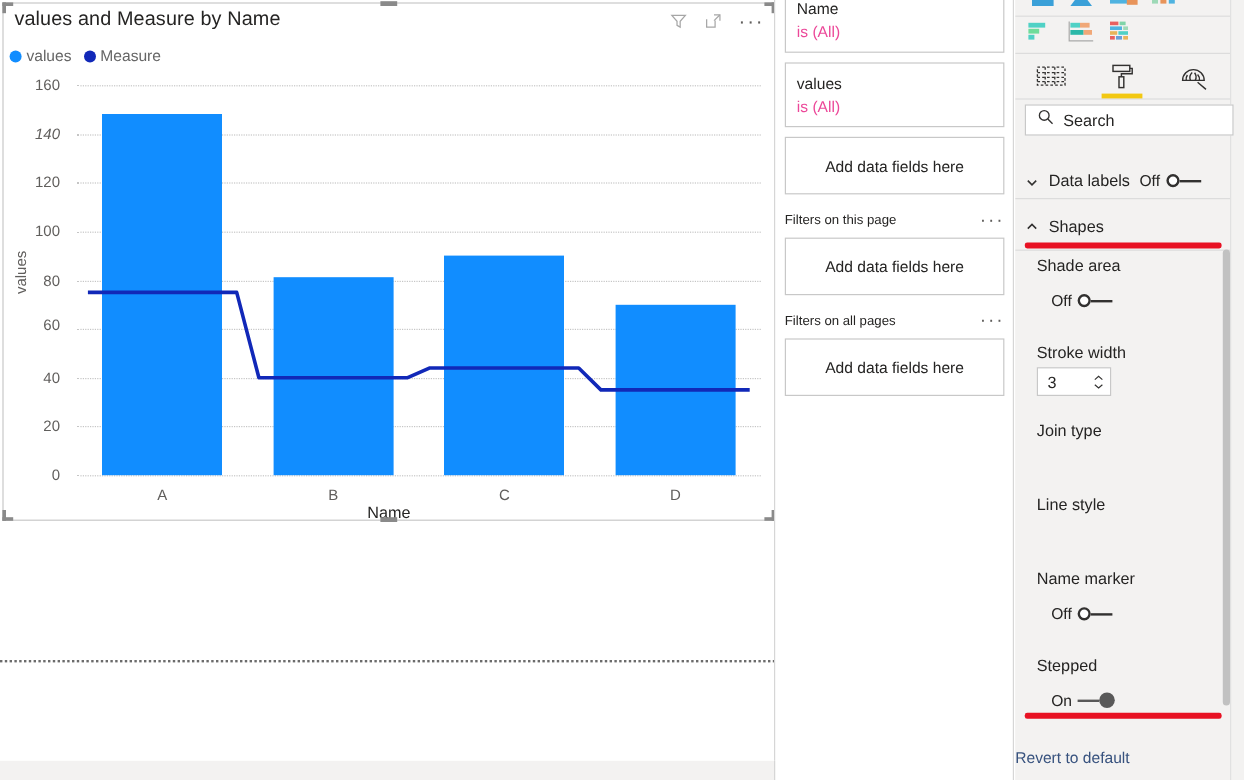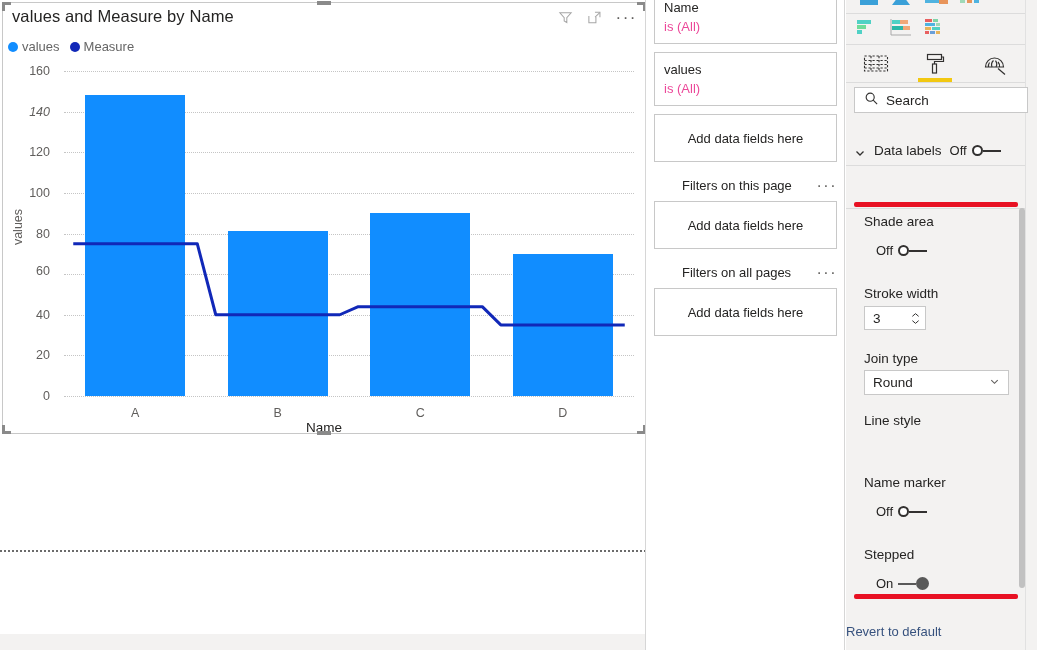--- a/index.html
+++ b/index.html
@@ -103,21 +103,21 @@
   .filter-card .fc-sub  { font-size: 13px; color: #ec4899; line-height: 19px; }
   .drop-card {
     border: 1px solid #c8c8c8; background: #ffffff;
     height: 48px; display: flex; align-items: center; justify-content: center;
     font-size: 13px; color: #252423; margin-bottom: 8px;
   }
   .filters-section-head {
     display: flex; align-items: center; justify-content: space-between;
     margin: 16px 0 8px 0;
   }
-  .filters-section-head .fsh-title { font-size: 13px; color: #252423; margin-left: 28px; }
+  .filters-section-head .fsh-title { font-size: 11px; color: #252423; }
   .filters-section-head .fsh-dots { color: #605e5c; font-size: 16px; line-height: 8px; letter-spacing: 1.5px; }
 
   
   #panel {
     position: absolute; left: 846px; top: 0; width: 191px; height: 650px;
     background: #f3f2f1; overflow: hidden;
   }
   #viz-row-top {
     position: absolute; left: 0; top: 0; width: 179px; height: 14px;
     border-bottom: 1px solid #dcdcdc; overflow: hidden;
@@ -429,20 +429,28 @@
       <span class="pill-title">Data labels</span>
       <span class="toggle-grp">
         <span class="toggle-state">Off</span>
         <span class="sw-off">
             <span class="knob"></span>
             <span class="track"></span>
           </span>
       </span>
     </div>
 
+    <div class="pill-row" style="top:173px; border-bottom:none">
+      <span class="chev">
+        <svg width="12" height="12" viewBox="0 0 12 12" fill="none" stroke="#323130" stroke-width="1.3">
+          <path d="M2.5 7.5 L6 4 L9.5 7.5"></path>
+        </svg>
+      </span>
+      <span class="pill-title">Shapes</span>
+    </div>
     <div class="red-bar" style="left:8px; top:202px; width:164px;"></div>
     <div style="position:absolute; left:0; top:208px; width:179px; height:1px; background:#dcdcdc;"></div>
 
     <span class="prop-label" style="top:214px">Shade area</span>
     <span class="prop-toggle" style="top:243px">
       <span class="toggle-state">Off</span>
       <span class="sw-off">
           <span class="knob"></span>
           <span class="track"></span>
         </span>
@@ -455,28 +463,20 @@
         <svg width="9" height="6" viewBox="0 0 10 6" fill="none" stroke="#323130" stroke-width="1.1">
             <path d="M1.5 4.5 L5 1.5 L8.5 4.5"></path>
           </svg>
         <svg width="9" height="6" viewBox="0 0 10 6" fill="none" stroke="#323130" stroke-width="1.1">
             <path d="M1.5 1.5 L5 4.5 L8.5 1.5"></path>
           </svg>
       </span>
     </span>
 
     <span class="prop-label" style="top:351px">Join type</span>
-    <span class="dropdown" style="top:370px">
-      <span>Round</span>
-      <span>
-        <svg width="11" height="11" viewBox="0 0 12 12" fill="none" stroke="#605e5c" stroke-width="1.2">
-            <path d="M2.5 4.5 L6 8 L9.5 4.5"></path>
-          </svg>
-      </span>
-    </span>
 
     <span class="prop-label" style="top:413px">Line style</span>
 
     <span class="prop-label" style="top:475px">Name marker</span>
     <span class="prop-toggle" style="top:504px">
       <span class="toggle-state">Off</span>
       <span class="sw-off">
           <span class="knob"></span>
           <span class="track"></span>
         </span>

